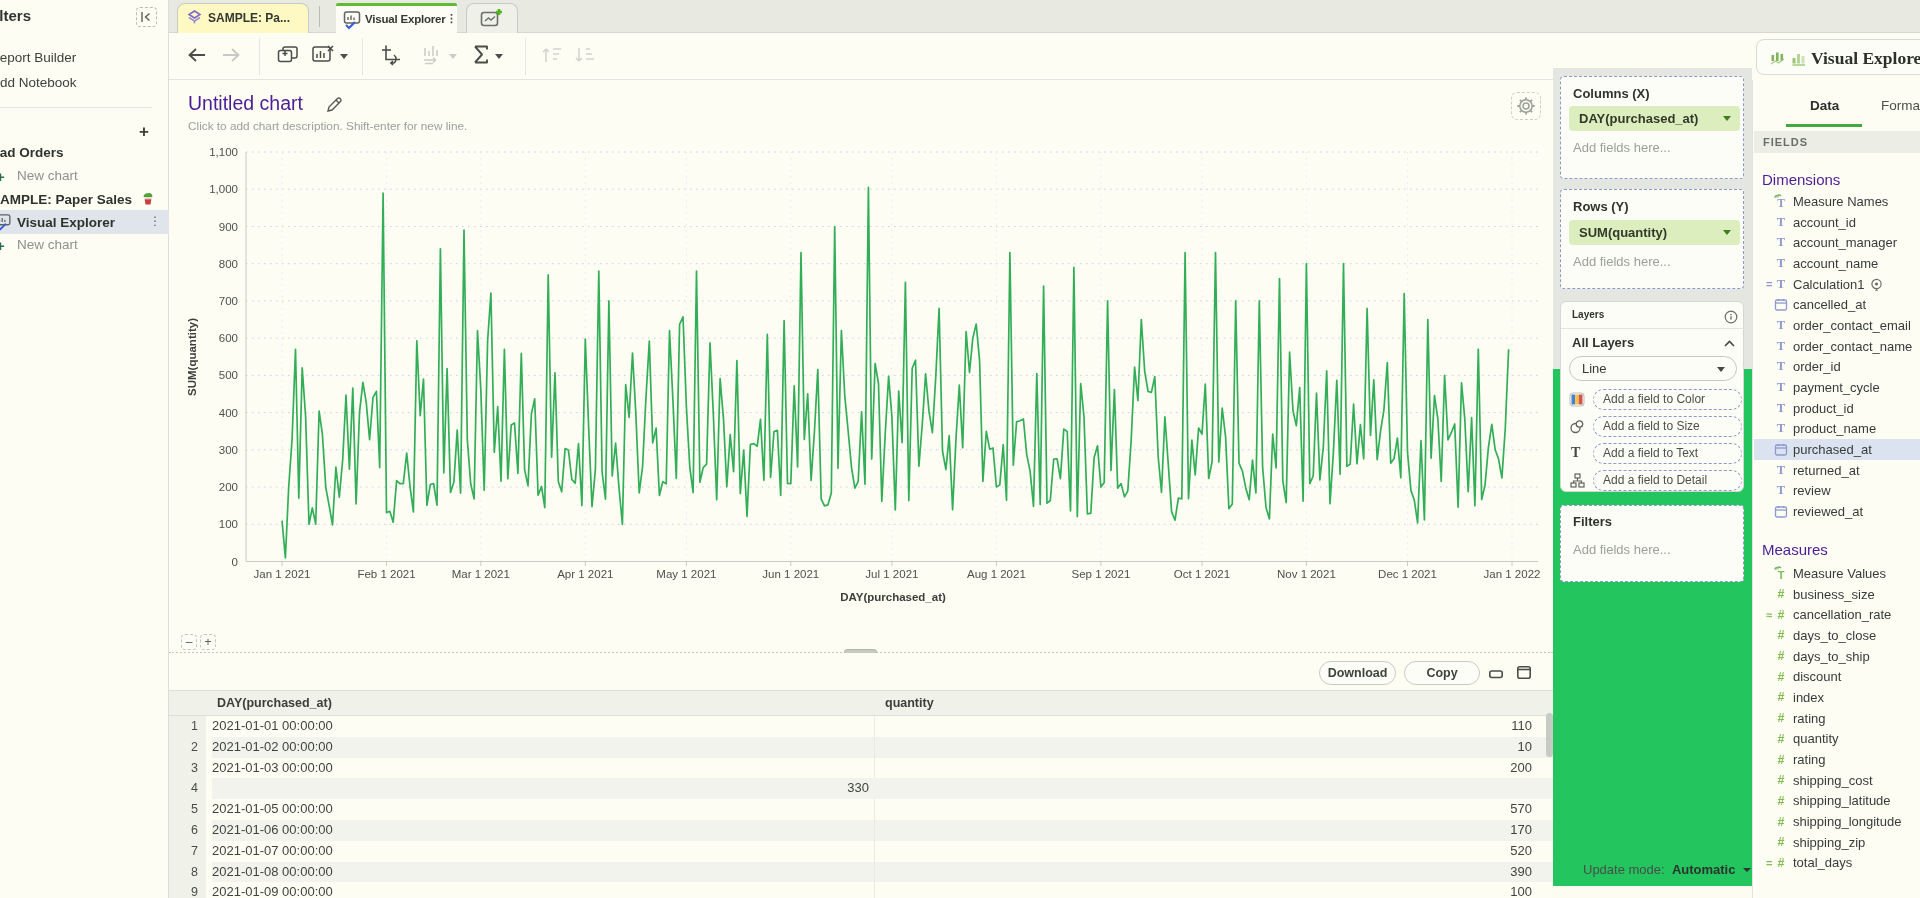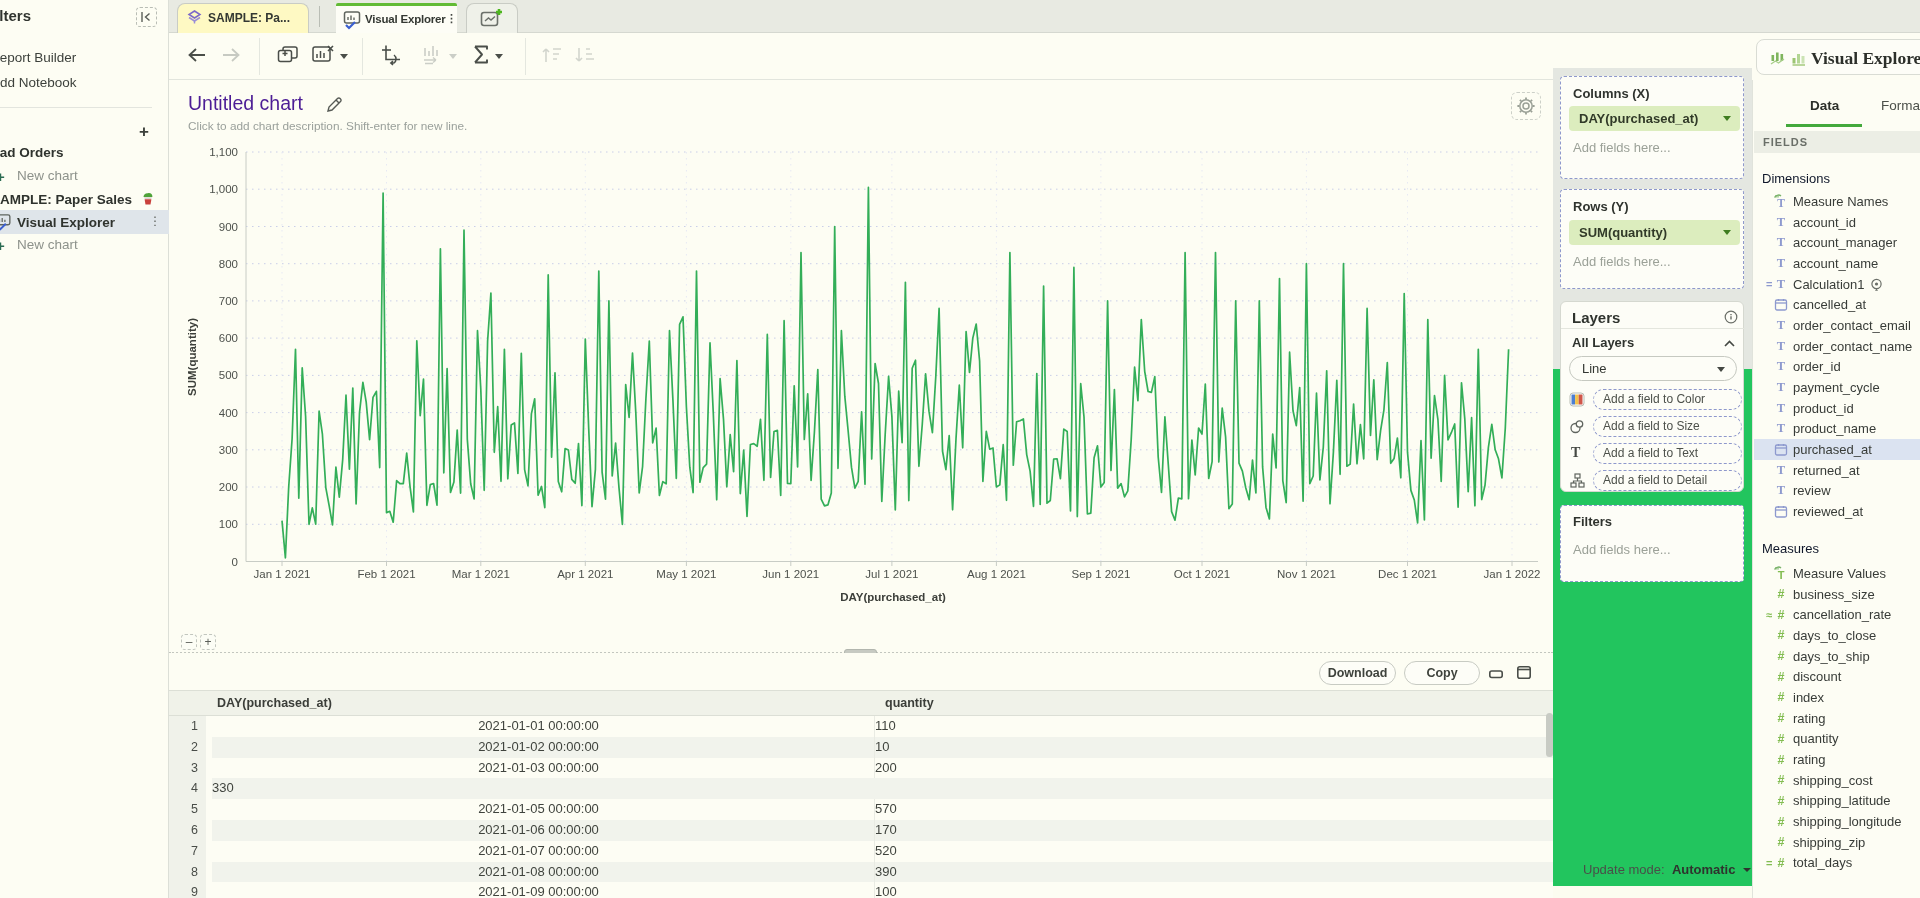--- a/index.html
+++ b/index.html
@@ -45,22 +45,22 @@
 
 
 .tablesec { left:169px; top:653px; width:1384px; height:245px; background:#fdfdf3; }
 .btn { position:absolute; top:8px; height:24px; border:1px solid #c8cbc3; border-radius:12px; background:#fdfdf7; font-size:12.5px; font-weight:bold; color:#3e423c; text-align:center; line-height:22px; }
 .thead { position:absolute; left:0; top:37px; width:1384px; height:26px; background:#f0f2e9; border-top:1px solid #dcdfd6; border-bottom:1px solid #dcdfd6; font-weight:bold; font-size:12.5px; color:#3b3e39; }
 .trows { position:absolute; left:0; top:63px; width:1384px; }
 .trow { height:20.8px; display:flex; font-size:13px; color:#3f433d; background:#fdfdf4; }
 .trow.alt { background:#f1f3ec; }
 .tc1 { width:37px; flex:none; text-align:right; padding-right:8px; line-height:20.8px; font-size:12.5px; color:#494d48; background:#f0f2ea; }
 .tcgap { width:6px; flex:none; background:#fdfdf4; }
-.tc2 { width:663px; flex:none; text-align:center; padding-right:9px; line-height:20.8px; border-right:1px solid #e9ebe3; }
-.tc3 { width:671px; padding-right:14px; line-height:20.8px; }
+.tc2 { width:663px; flex:none; text-align:left; padding-right:9px; line-height:20.8px; border-right:1px solid #e9ebe3; }
+.tc3 { width:671px; text-align:right; padding-right:14px; line-height:20.8px; }
 .vscroll { left:1546px; top:713px; width:7px; height:44px; background:#c8cbc4; border-radius:3.5px; z-index:4; }
 
 
 .dropcol { left:1553px; top:68px; width:199px; height:818px; background:#22c55e; }
 .dropcol-low { left:1553px; top:597px; width:199px; height:301px; background:#e4e7e1; }
 .dbox { position:absolute; left:7px; width:184px; background:#fdfdf7; border:1px dashed #8e98cc; border-radius:4px; }
 .dbox-title { position:absolute; left:12px; font-size:13px; font-weight:bold; color:#2f332e; }
 .addf { position:absolute; left:12px; font-size:13px; color:#9ba198; }
 .gpill { position:absolute; left:8px; width:171px; height:25px; background:#dcedbe; border-radius:4px; font-size:13px; font-weight:bold; color:#313a28; line-height:25px; padding-left:10px; }
 .gcaret { position:absolute; right:9px; top:10px; width:0; height:0; border-left:4.5px solid transparent; border-right:4.5px solid transparent; border-top:5px solid #3f7d20; }
@@ -69,21 +69,21 @@
 .lpill { position:absolute; left:24px; top:0; width:149px; height:21px; border:1px dashed #8e98cc; border-radius:10.5px; font-size:12px; color:#4c504a; line-height:19px; padding-left:9px; background:#fdfdf7; }
 .linesel { position:absolute; left:8px; top:54px; width:168px; height:25px; border:1px solid #c6c9c1; border-radius:12.5px; font-size:13px; color:#343833; line-height:23px; padding-left:12px; background:#fdfdf7; }
 .upd { position:absolute; left:30px; top:794px; font-size:13px; color:#4a4e49; }
 
 
 .fieldspanel { left:1752px; top:80px; width:168px; height:818px; background:#fdfdf4; border-left:1px solid #e0e3db; }
 .vehead { left:1756px; top:39px; width:178px; height:36px; background:#fdfdf7; border:1px solid #d9dcd4; border-radius:8px; z-index:4; }
 .vehead .vetxt { position:absolute; left:54px; top:8px; font-family:"Liberation Serif",serif; font-size:17.5px; font-weight:bold; color:#2c2f2a; white-space:nowrap; }
 .ftab { position:absolute; font-size:13.5px; }
 .fieldsbar { position:absolute; left:1px; top:51px; width:166px; height:22px; background:#eceee5; font-size:11px; font-weight:bold; letter-spacing:1px; color:#6a6f68; line-height:22px; padding-left:9px; }
-.seclab { position:absolute; left:9px; font-size:13px; color:#0f172a; }
+.seclab { position:absolute; left:9px; font-size:15px; color:#4c1d95; }
 .flist { position:absolute; left:1px; width:167px; }
 .frow { height:20.7px; display:flex; align-items:center; font-size:13px; color:#383c38; padding-left:20px; position:relative; }
 .frow.hl { background:#dbe3f1; }
 .ic { width:14px; margin-right:5px; flex:none; text-align:center; }
 .tI { font-family:"Liberation Serif",serif; font-weight:bold; font-size:12.5px; color:#8d99ce; }
 .hI { font-weight:bold; font-size:12.5px; color:#83bd52; }
 .eqp { position:absolute; left:12px; font-size:11px; font-weight:bold; color:#8d99ce; }
 .eqg { position:absolute; left:12px; font-size:11px; font-weight:bold; color:#83bd52; }
 .flab { white-space:nowrap; }
 
@@ -337,21 +337,21 @@
     <div class="dbox-title" style="top:9px">Columns (X)</div>
     <div class="gpill" style="top:29px">DAY(purchased_at)<div class="gcaret"></div></div>
     <div class="addf" style="top:63px">Add fields here...</div>
   </div>
   <div class="dbox" style="top:121px;height:100px">
     <div class="dbox-title" style="top:9px">Rows (Y)</div>
     <div class="gpill" style="top:30px">SUM(quantity)<div class="gcaret"></div></div>
     <div class="addf" style="top:64px">Add fields here...</div>
   </div>
   <div class="lcard">
-    <div style="position:absolute;left:11px;top:7px;font-size:15px;font-weight:bold;color:#2f332e">Layers</div>
+    <div style="position:absolute;left:11px;top:7px;font-size:10px;font-weight:bold;color:#2f332e">Layers</div>
     <svg class="icon" style="left:163px;top:8px" width="14" height="14" viewBox="0 0 14 14">
         <circle cx="7" cy="7" r="5.8" fill="none" stroke="#6a6e67" stroke-width="1.2"></circle>
         <path d="M7 6.2 v3.4 M7 4 v1.2" stroke="#6a6e67" stroke-width="1.4"></path>
       </svg>
     <div style="position:absolute;left:0;top:26px;width:184px;border-top:1px solid #e4e6de"></div>
     <div style="position:absolute;left:11px;top:33px;font-size:13px;font-weight:bold;color:#2f332e">All Layers</div>
     <svg class="icon" style="left:163px;top:38px" width="11" height="7" viewBox="0 0 11 7">
         <path d="M1 6 L5.5 1.5 L10 6" fill="none" stroke="#444843" stroke-width="1.6"></path>
       </svg>
     <div class="linesel">Line

